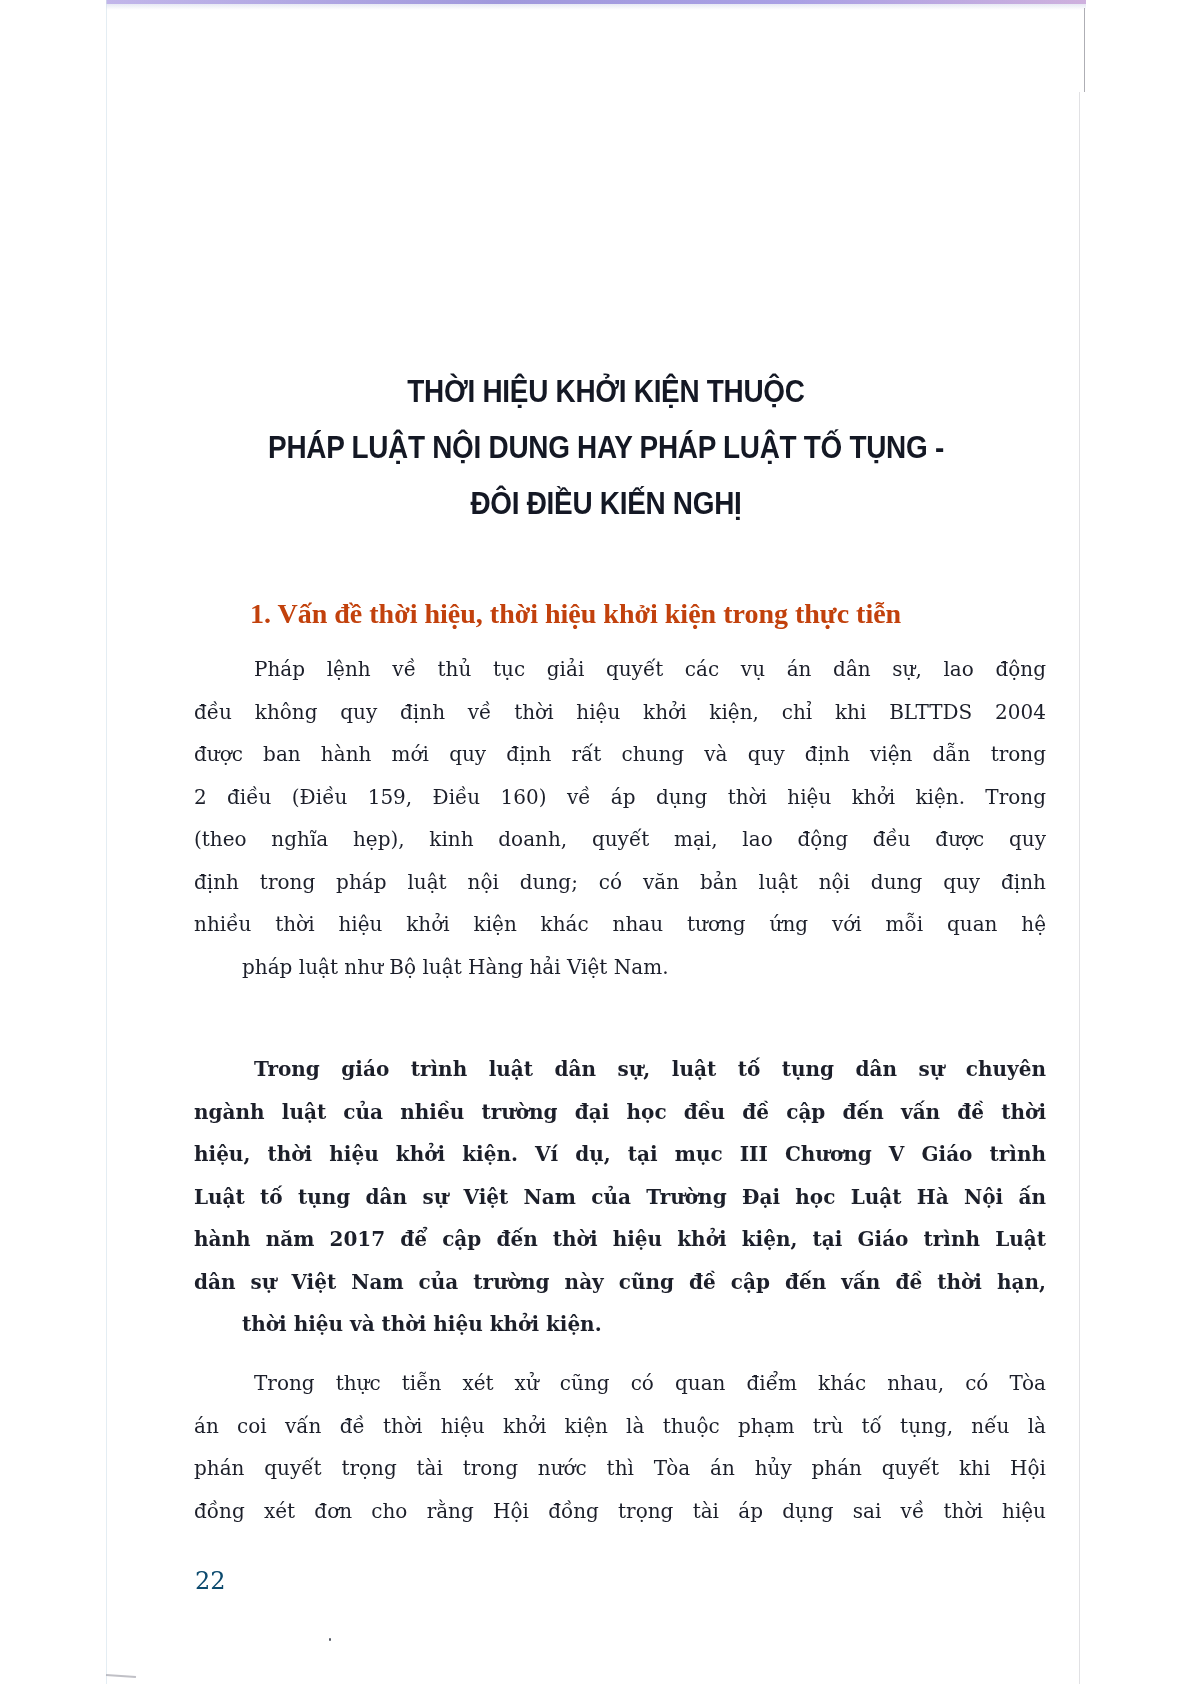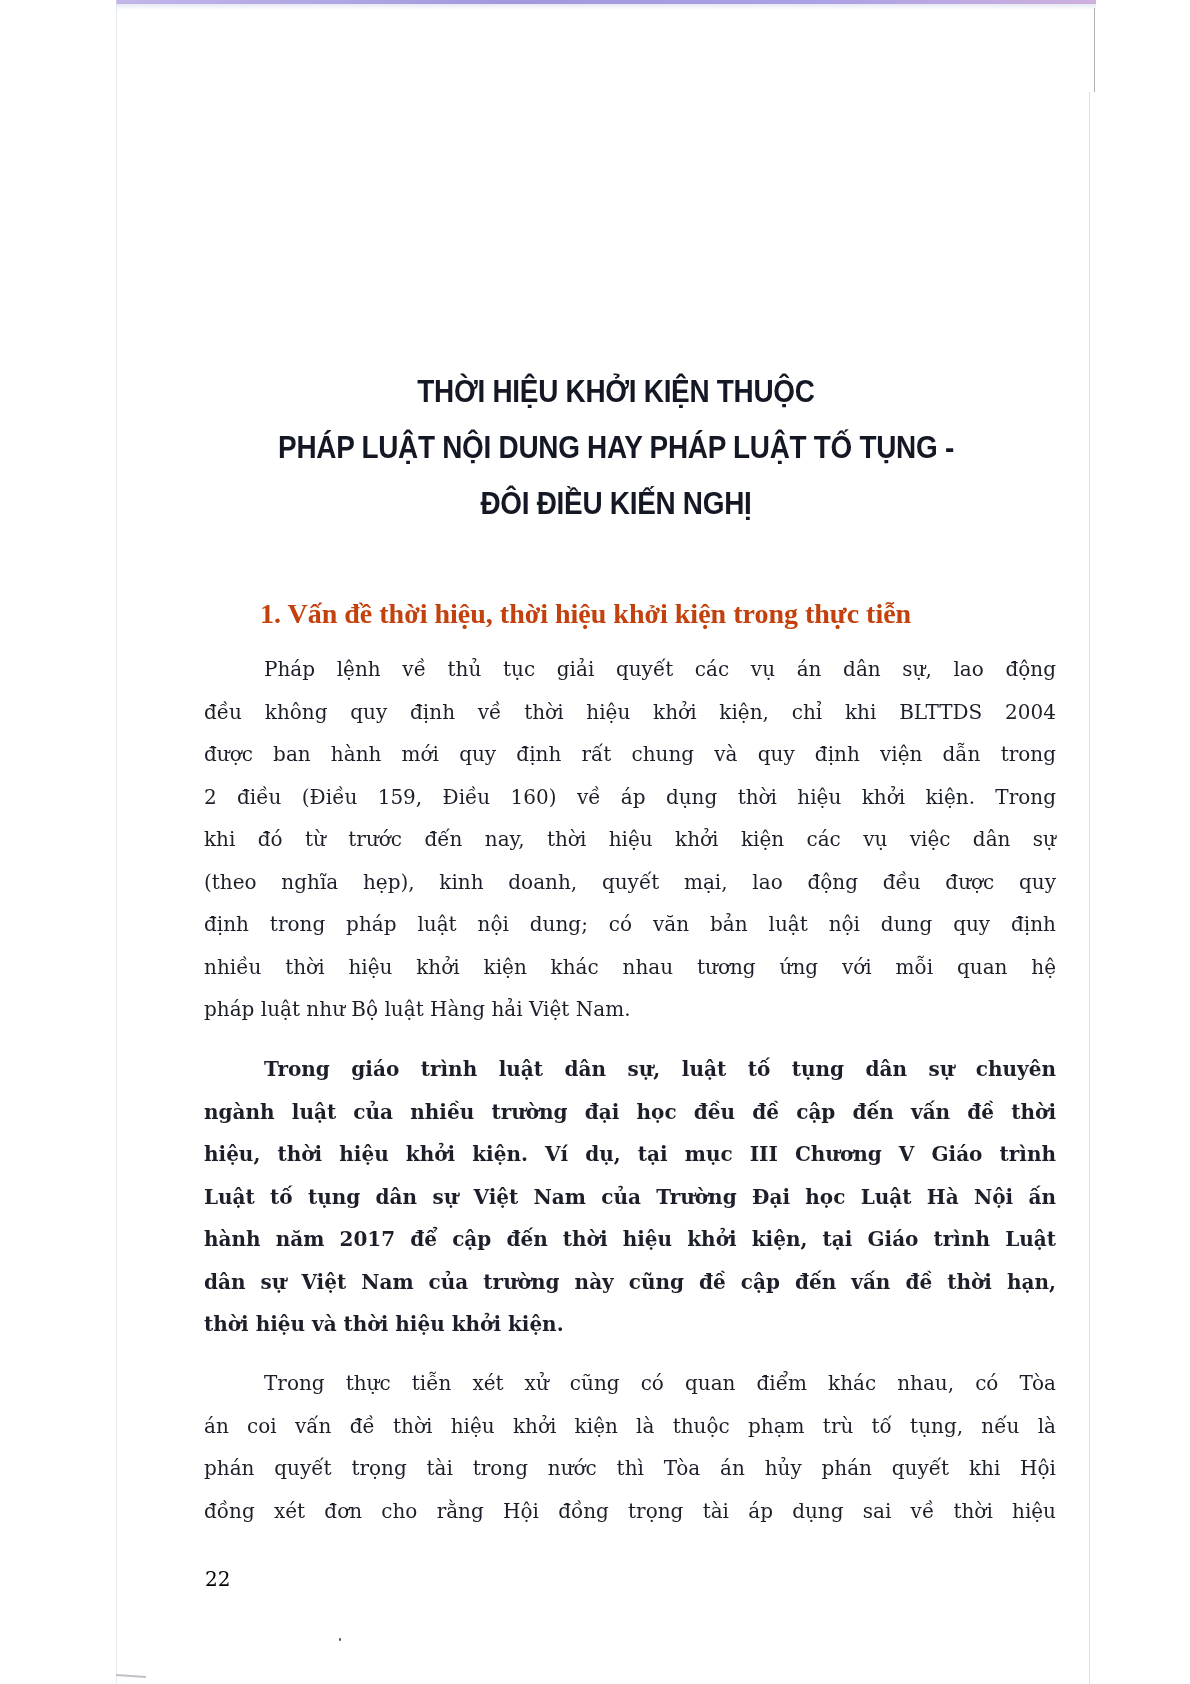--- a/index.html
+++ b/index.html
@@ -49,21 +49,21 @@
     .scan-right-edge-top {
       position: absolute;
       left: 1082px;
       top: 8px;
       width: 1px;
       height: 84px;
       background: rgba(120,120,130,0.6);
     }
     .page {
       position: absolute;
-      left: 12px;
+      left: 2px;
       top: 0;
       width: 1050px;
       height: 1684px;
       border-radius: 25px;
     }
     .title {
       position: absolute;
       left: 170px;
       top: 364px;
       width: 868px;
@@ -106,31 +106,32 @@
       white-space: nowrap;
       text-align: justify;
       text-align-last: justify;
       height: 42.5px;
     }
     .para-line.first {
       padding-left: 60px;
     }
     .para-line.last {
       text-align-last: left;
+      margin-left: 48px;
     }
     .body-text .para-line {
       transform-origin: left top;
     }
     .page-number {
       position: absolute;
       left: 193px;
       top: 1567px;
       font-family: "DejaVu Serif", "Liberation Serif", serif;
-      font-size: 20px;
-      color: #000000;
+      font-size: 24px;
+      color: #0c4a6e;
     }
     .speck {
       position: absolute;
       left: 327px;
       top: 1638px;
       width: 2px;
       height: 3px;
       background: #555a66;
       border-radius: 1px;
     }
@@ -160,21 +161,20 @@
     <span class="title-line">ĐÔI ĐIỀU KIẾN NGHỊ</span>
   </h1>
 
   <h2 class="section-heading" style="margin:0;">1. Vấn đề thời hiệu, thời hiệu khởi kiện trong thực tiễn</h2>
 
   <div class="body-text" style="top:648px;">
     <span class="para-line first">Pháp lệnh về thủ tục giải quyết các vụ án dân sự, lao động</span>
     <span class="para-line">đều không quy định về thời hiệu khởi kiện, chỉ khi BLTTDS 2004</span>
     <span class="para-line">được ban hành mới quy định rất chung và quy định viện dẫn trong</span>
     <span class="para-line">2 điều (Điều 159, Điều 160) về áp dụng thời hiệu khởi kiện. Trong</span>
-    <span class="para-line">khi đó từ trước đến nay, thời hiệu khởi kiện các vụ việc dân sự</span>
     <span class="para-line">(theo nghĩa hẹp), kinh doanh, quyết mại, lao động đều được quy</span>
     <span class="para-line">định trong pháp luật nội dung; có văn bản luật nội dung quy định</span>
     <span class="para-line">nhiều thời hiệu khởi kiện khác nhau tương ứng với mỗi quan hệ</span>
     <span class="para-line last">pháp luật như Bộ luật Hàng hải Việt Nam.</span>
   </div>
 
   <div class="body-text" style="top:1048px;font-weight:bold;">
     <span class="para-line first">Trong giáo trình luật dân sự, luật tố tụng dân sự chuyên</span>
     <span class="para-line">ngành luật của nhiều trường đại học đều đề cập đến vấn đề thời</span>
     <span class="para-line">hiệu, thời hiệu khởi kiện. Ví dụ, tại mục III Chương V Giáo trình</span>

